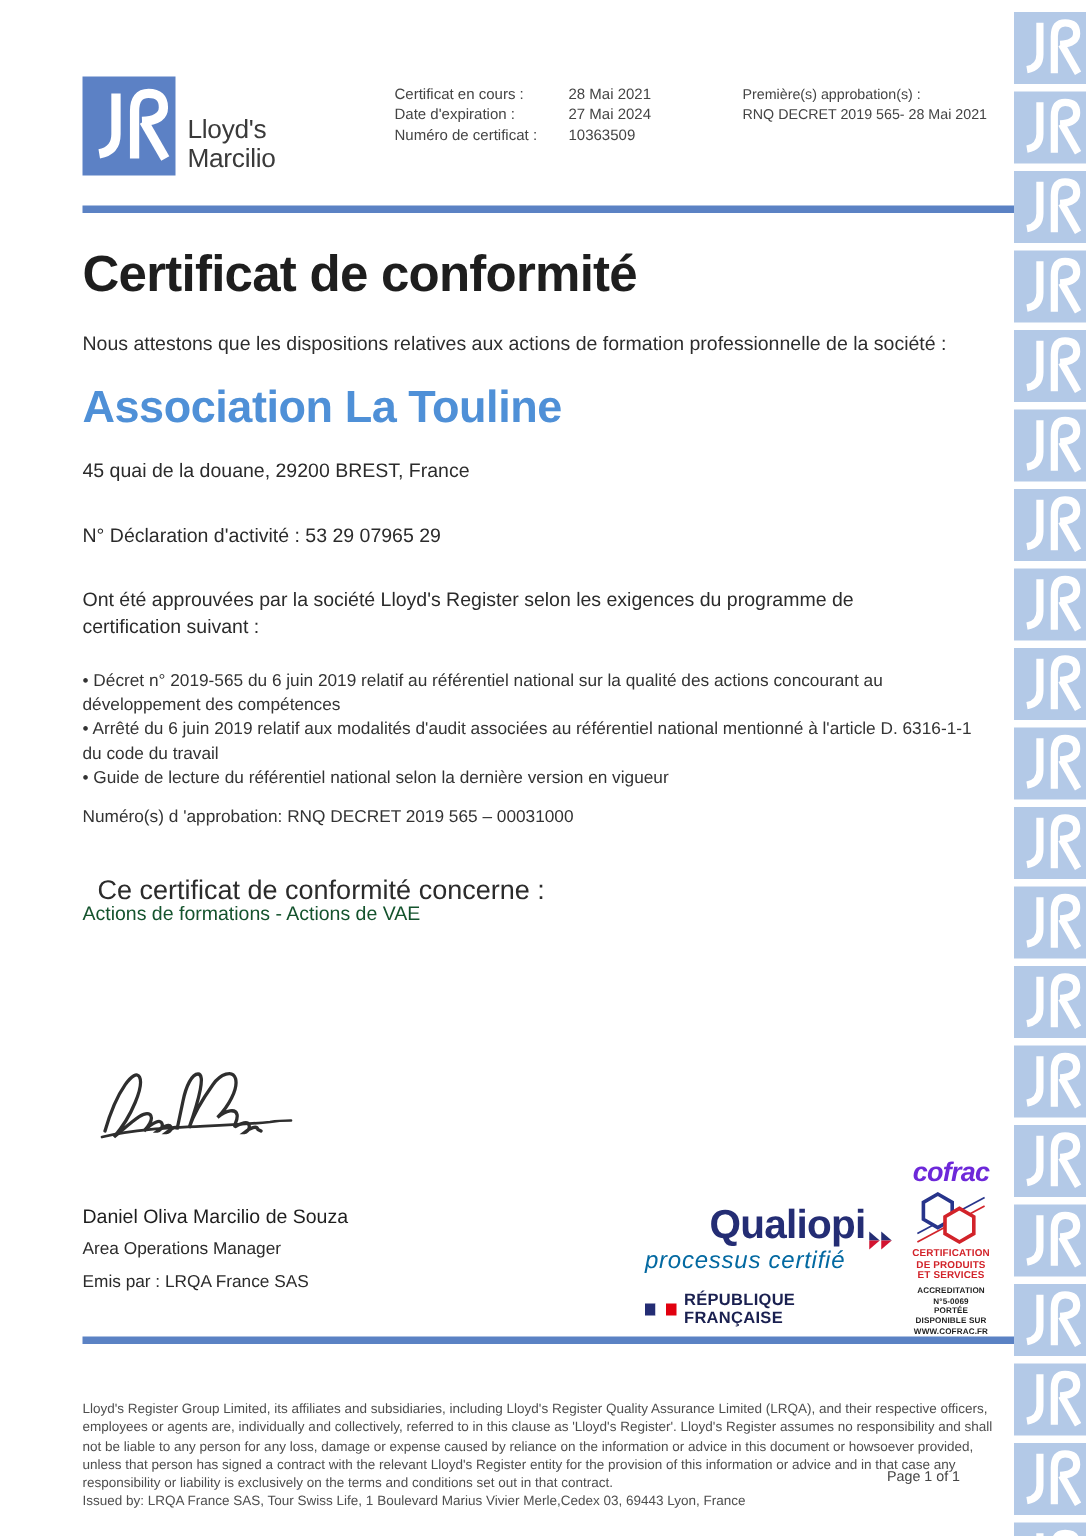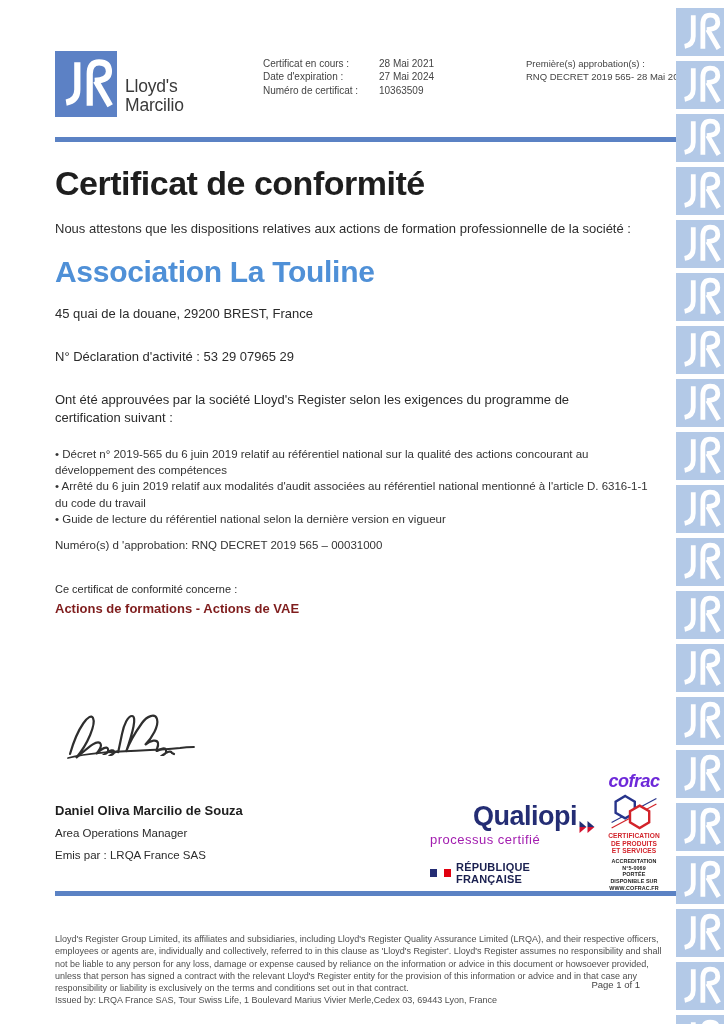--- a/index.html
+++ b/index.html
@@ -14,50 +14,50 @@
   }
   .abs { position:absolute; }
 
   
   .logo-square { left:55px; top:51px; width:62px; height:66px; background:#5c81c5; }
   .logo-square svg { width:100%; height:100%; display:block; }
   .brand { left:125px; top:77px; font-size:17.5px; line-height:19px; color:#3a3a3a; letter-spacing:-0.2px; }
   .meta-left  { left:263px; top:57px; font-size:10px; line-height:13.4px; color:#444; }
   .meta-row { display:flex; }
   .meta-row .lbl { width:116px; }
-  .meta-right { left:495px; top:57px; font-size:9.5px; line-height:13.4px; color:#444;margin-left:31px; }
+  .meta-right { left:495px; top:57px; font-size:9.5px; line-height:13.4px; color:#444; }
   .rule { left:55px; width:635px; height:5px; background:#5b82c4; }
   .rule-top { top:137px; }
   .rule-bottom { top:891px; }
 
   
   .title { left:55px; top:164px; font-size:34px; font-weight:bold; color:#1e1e1e; letter-spacing:-0.5px; }
   .intro { left:55px; top:221px; font-size:13px; color:#2d2d2d; }
   .company { left:55px; top:255px; font-size:30px; font-weight:bold; color:#4f90d7; letter-spacing:-0.3px; }
   .address { left:55px; top:306px; font-size:13px; }
   .declaration { left:55px; top:349px; font-size:13px; }
   .program { left:55px; top:391px; width:560px; font-size:13px; line-height:17.5px; }
   .bullets { left:55px; top:446px; width:600px; font-size:11.5px; line-height:16.2px; color:#333; }
   .approval-number { left:55px; top:539px; font-size:11.5px; color:#333; }
-  .concerns-label { left:55px; top:583px; font-size:11px; }
-  .concerns-value { left:55px; top:601px; font-size:13px; font-weight:bold; color:#7f1d1d; }
+  .concerns-label { left:65px; top:583px; font-size:18px; }
+  .concerns-value { left:55px; top:601px; font-size:13px; font-weight:normal; color:#14532d; }
 
   
   .signature { left:60px; top:704px; width:150px; height:74px; }
   .signature svg { width:100%; height:100%; }
-  .sig-name { left:55px; top:803px; font-size:13px; font-weight:bold; color:#1e1e1e; }
+  .sig-name { left:55px; top:803px; font-size:13px; font-weight:normal; color:#1e1e1e; }
   .sig-role { left:55px; top:827px; font-size:11.5px; }
   .sig-issued { left:55px; top:849px; font-size:11.5px; }
 
   
   .qualiopi { left:430px; top:802px; width:165px; }
   .q-row { display:flex; align-items:flex-start; }
   .q-text { }
   .q-name { font-size:27px; font-weight:bold; color:#242d74; letter-spacing:-0.5px; line-height:28px;margin-left:43px; }
-  .q-sub { font-size:13px; color:#a21caf; letter-spacing:0.5px; margin-top:2px; }
+  .q-sub { font-size:16px; color:#0369a1; letter-spacing:0.5px; margin-top:2px;font-style:italic; }
   .q-arrows { width:40px; height:50px; margin-left:2px; }
   .q-rf { display:flex; align-items:center; margin-top:9px;justify-content:center; }
   .q-flag { display:flex; margin-right:5px; }
   .q-flag span { width:7px; height:8px; display:block; }
   .q-flag .b { background:#242d74; }
   .q-flag .w { background:#ffffff; }
   .q-flag .r { background:#e1000f; }
   .q-rf-text { font-size:11px; font-weight:bold; color:#1a2050; letter-spacing:0.2px; }
 
   

